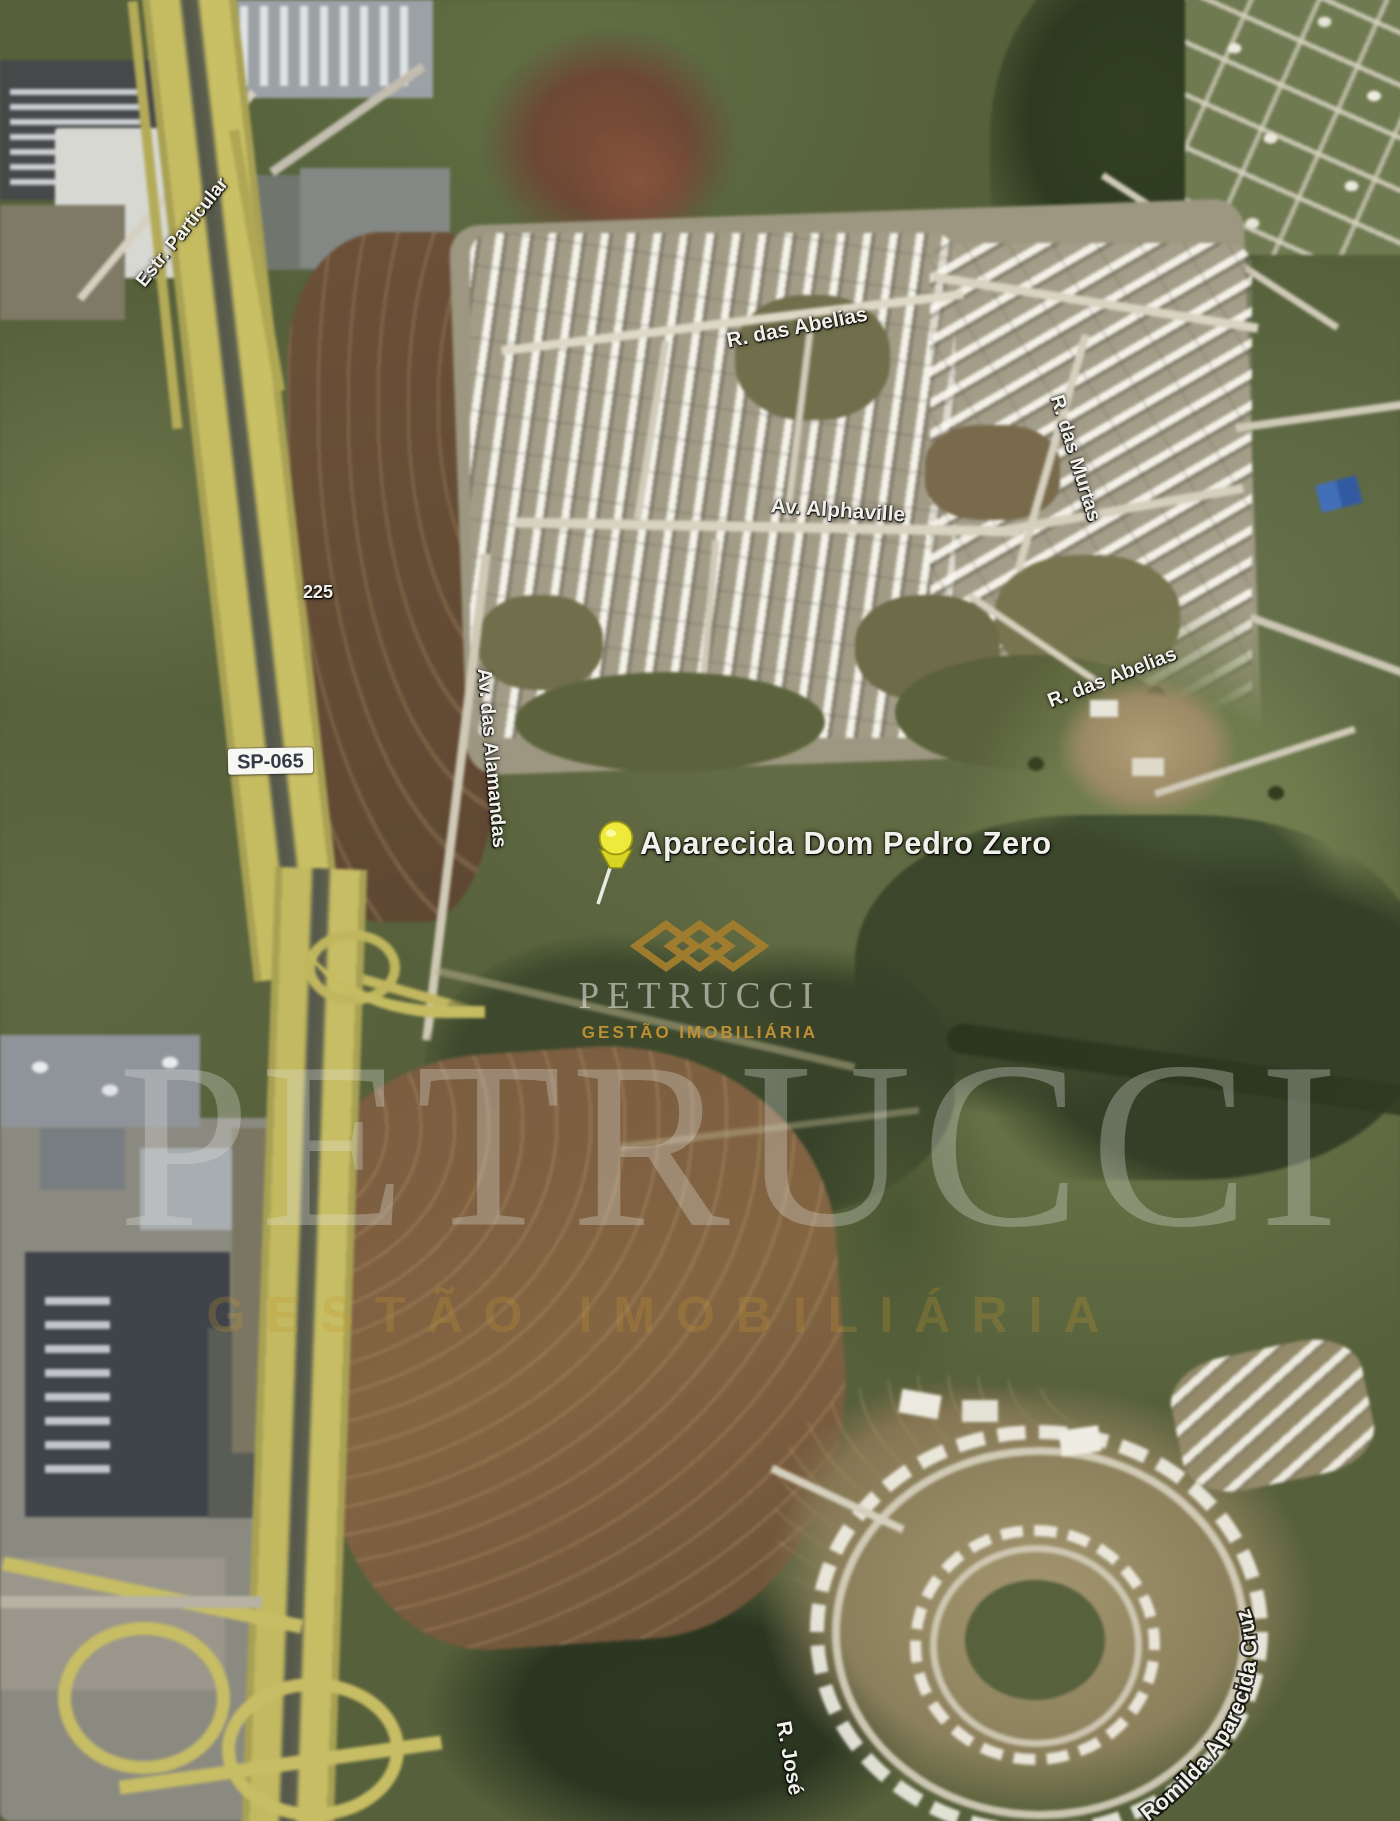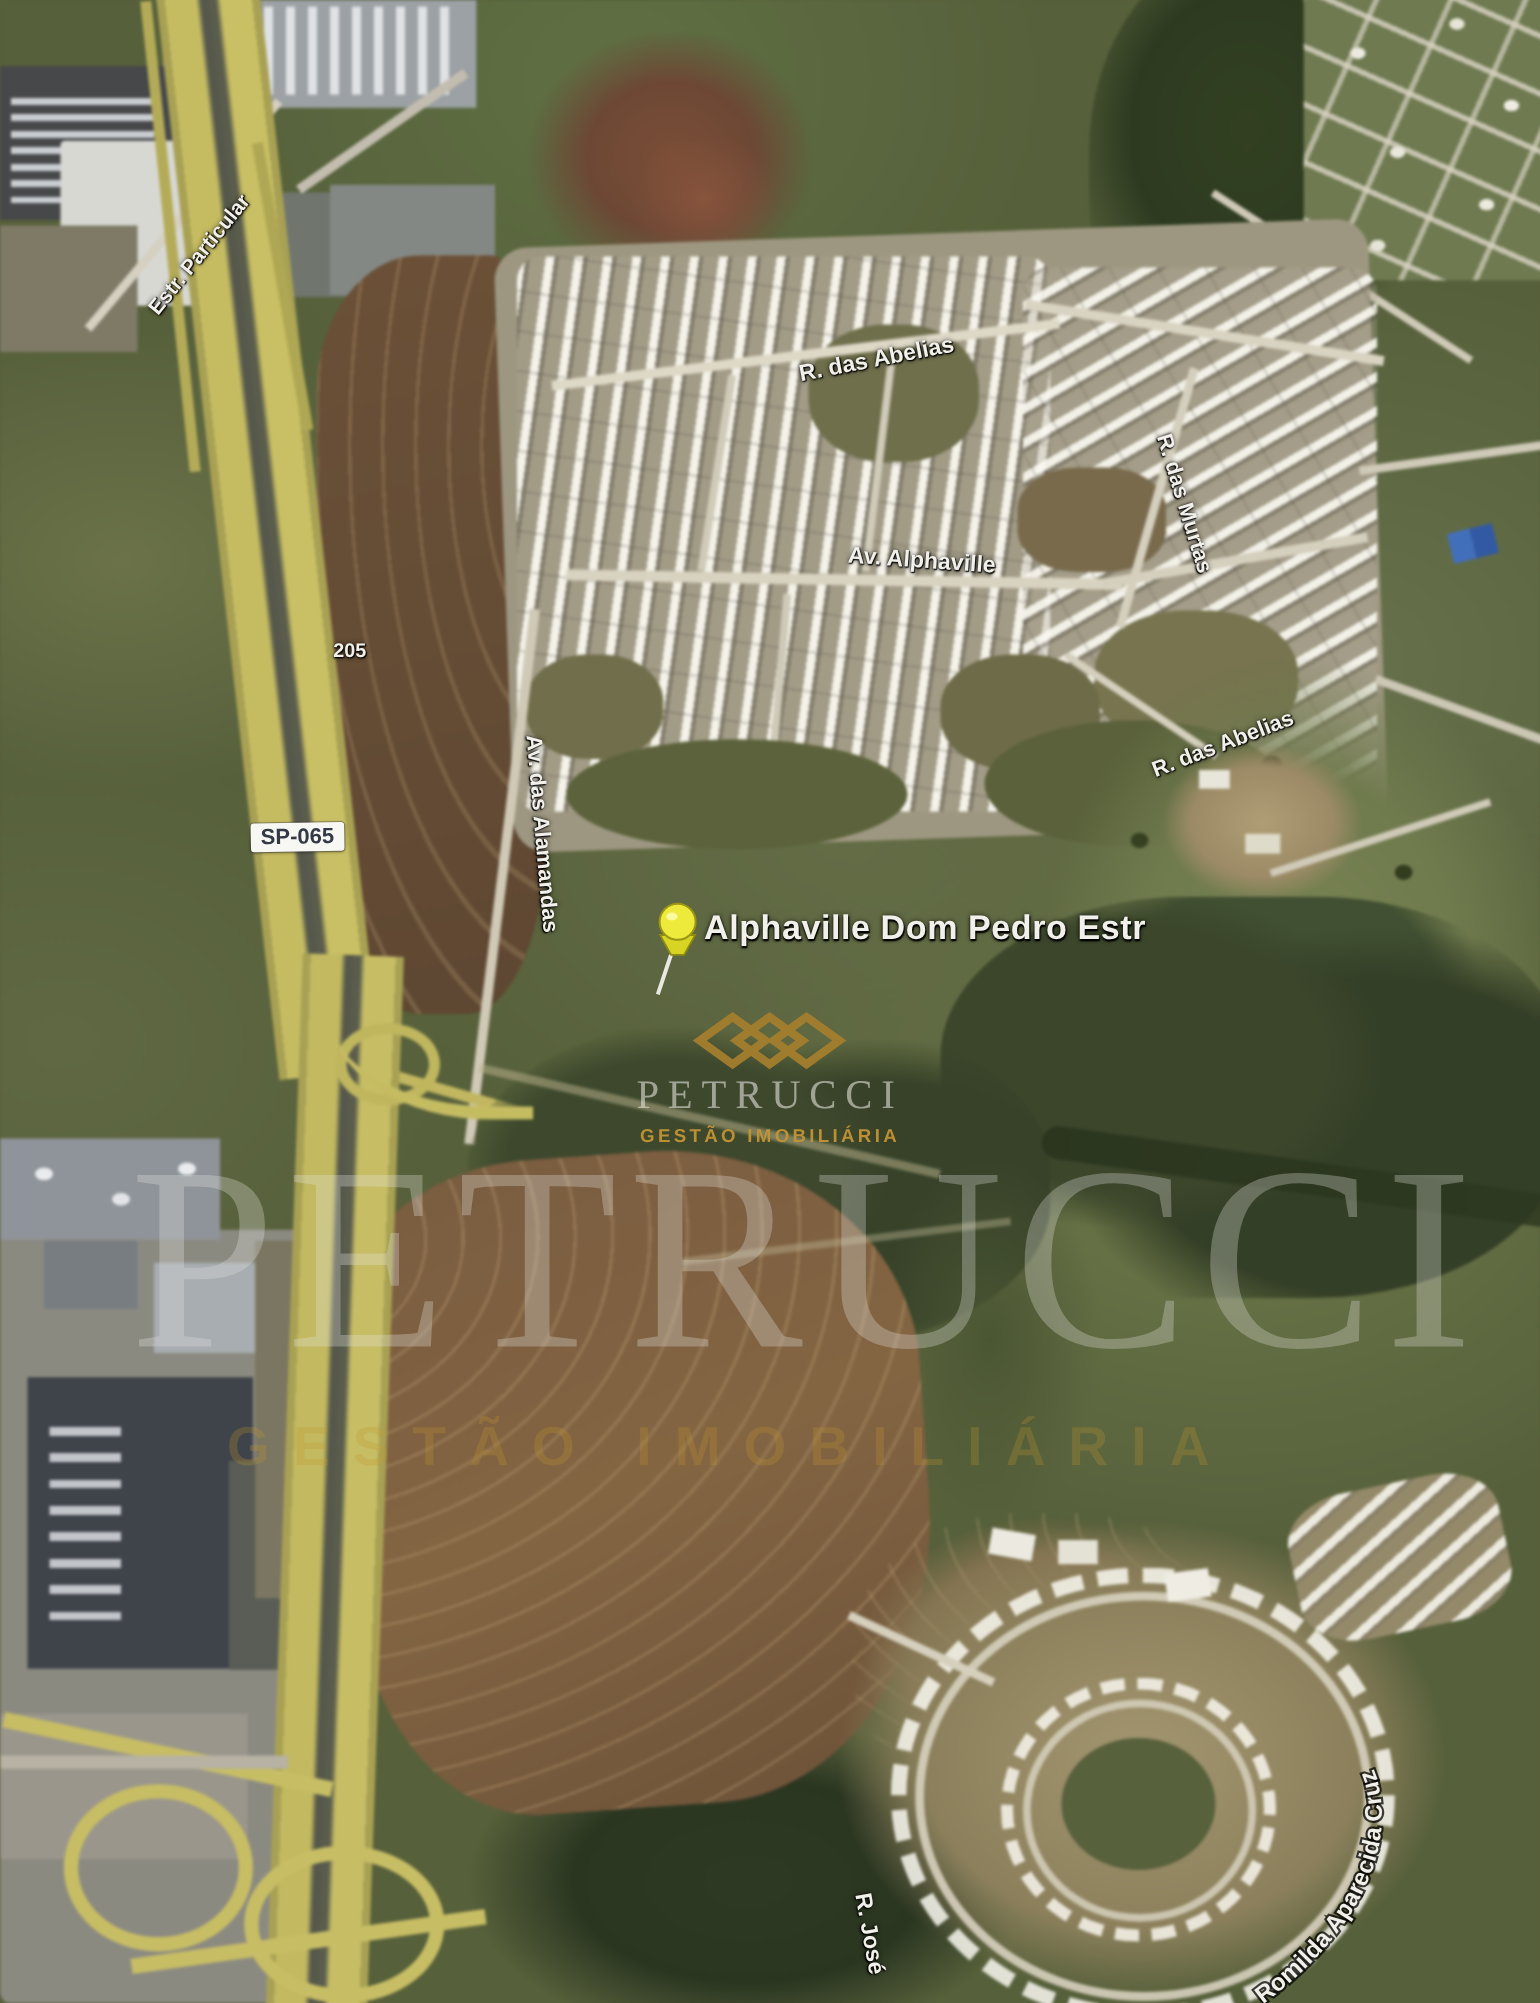--- a/index.html
+++ b/index.html
@@ -225,29 +225,29 @@
       <defs>
         <path id="romilda-path" d="M 1148 1822 C 1232 1760 1266 1688 1254 1626 C 1244 1572 1194 1566 1108 1584" fill="none"></path>
       </defs>
       <text style="font-family:'Liberation Sans',sans-serif;font-weight:bold;font-size:22px;fill:#f2f0ea;
                    paint-order:stroke;stroke:rgba(0,0,0,.75);stroke-width:4px;">
         <textPath href="#romilda-path" xlink:href="#romilda-path">Romilda Aparecida Cruz</textPath>
       </text>
     </svg>
 
     <div class="shield" style="left:228px;top:748px;font-size:20px;transform:rotate(-1deg);">SP-065</div>
-    <div class="lbl" style="left:318px;top:592px;font-size:18px;transform:translate(-50%,-50%);">205</div>
+    <div class="lbl" style="left:318px;top:592px;font-size:18px;transform:translate(-50%,-50%);">225</div>
 
     <svg style="position:absolute;left:586px;top:820px;" width="58" height="92" viewBox="0 0 29 46">
       <path d="M12 24 L6 42" stroke="#e9e9e2" stroke-width="1.8" fill="none"></path>
       <path d="M7 15 H23 L18 24 H12 Z" fill="#d8d424" stroke="#8d8a12" stroke-width="0.8"></path>
       <circle cx="15" cy="9" r="8.2" fill="#eeea3c" stroke="#9a9513" stroke-width="0.9"></circle>
       <ellipse cx="12.4" cy="6.6" rx="2.6" ry="1.8" fill="#fbfaa0"></ellipse>
     </svg>
-    <div class="lbl" style="left:640px;top:826px;font-size:31px;letter-spacing:.5px;">Alphaville Dom Pedro Estr</div>
+    <div class="lbl" style="left:640px;top:826px;font-size:31px;letter-spacing:.5px;">Aparecida Dom Pedro Zero</div>
 
     <div class="wm" id="wm-logo">
       <svg width="150" height="56" viewBox="0 0 160 60" style="display:block;margin:0 auto;opacity:.9;">
         <g fill="none" stroke="#a8802d" stroke-width="8">
           <path d="M12 30 L44 7 L76 30 L44 53 Z"></path>
           <path d="M48 30 L80 7 L112 30 L80 53 Z"></path>
           <path d="M84 30 L116 7 L148 30 L116 53 Z"></path>
         </g>
       </svg>
       <div class="brand">PETRUCCI</div>

